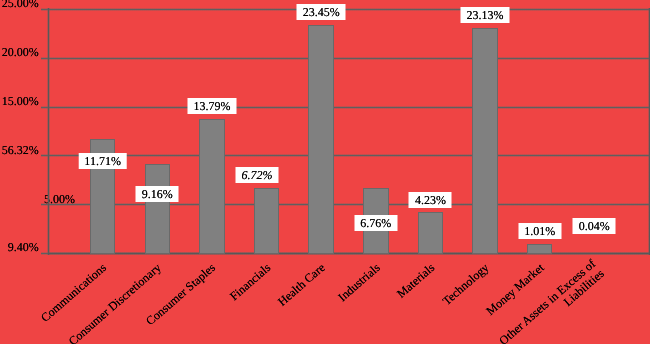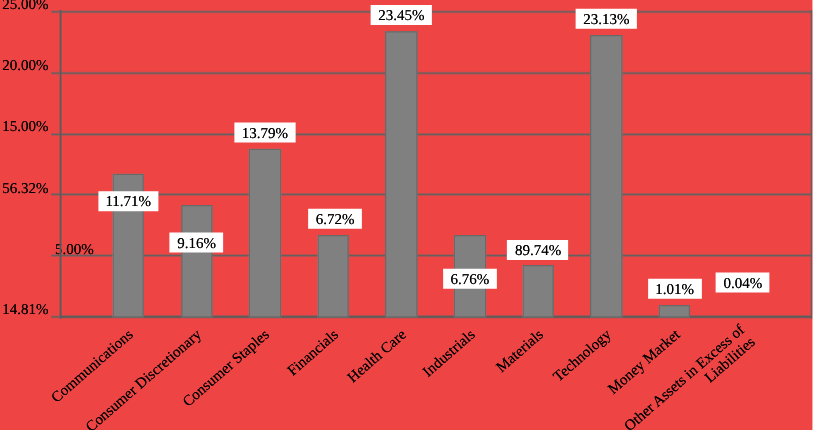--- a/index.html
+++ b/index.html
@@ -72,43 +72,43 @@
   <div class="tick" style="left: 41.2px; top: 105.62px;"></div>
   <div class="tick" style="left: 41.2px; top: 154.48px;"></div>
   <div class="tick" style="left: 41.2px; top: 203.34px;"></div>
   <div class="tick" style="left: 41.2px; top: 252.2px;"></div>
 
   <div class="ylabel" style="right: 611.2px; top: -2.9px;">25.00%</div>
   <div class="ylabel" style="right: 611.2px; top: 45.96px; margin-left: 47px;">20.00%</div>
   <div class="ylabel" style="right: 611.2px; top: 94.82px;">15.00%</div>
   <div class="ylabel" style="right: 611.2px; top: 143.68px;">56.32%</div>
   <div class="ylabel" style="right: 575px; top: 192.54px;">5.00%</div>
-  <div class="ylabel" style="right: 611.2px; top: 241.4px;">14.81%</div>
+  <div class="ylabel" style="right: 611.2px; top: 241.4px;">9.40%</div>
 
   <div class="axis-v" style="left: 46.5px; top: 7.9px; height: 247.3px;"></div>
   <div class="axis-h" style="left: 48px; top: 252.2px; width: 601px;"></div>
   <div class="axis-v" style="left: 647.7px; top: 7.9px; height: 247.3px;"></div>
 
   <div class="bar" style="left: 89.8864px; top: 139.27px; width: 25.5px; height: 114.43px;"></div>
   <div class="bar" style="left: 144.523px; top: 164.188px; width: 25.5px; height: 89.5115px;"></div>
   <div class="bar" style="left: 199.159px; top: 118.944px; width: 25.5px; height: 134.756px;"></div>
   <div class="bar" style="left: 253.795px; top: 188.032px; width: 25.5px; height: 65.6678px;"></div>
   <div class="bar" style="left: 308.432px; top: 24.5466px; width: 25.5px; height: 229.153px;"></div>
   <div class="bar" style="left: 363.068px; top: 187.641px; width: 25.5px; height: 66.0587px;"></div>
   <div class="bar" style="left: 417.705px; top: 212.364px; width: 25.5px; height: 41.3356px;"></div>
   <div class="bar" style="left: 472.341px; top: 27.6736px; width: 25.5px; height: 226.026px;"></div>
   <div class="bar" style="left: 526.977px; top: 243.83px; width: 25.5px; height: 9.86972px;"></div>
 
   <div class="dlabel" style="left: 102.636px; top: 118.57px; margin-top: 34px;">11.71%</div>
   <div class="dlabel" style="left: 157.273px; top: 143.488px; margin-top: 43px;">9.16%</div>
   <div class="dlabel" style="left: 211.909px; top: 98.2441px; font-family: Liberation Serif, serif;">13.79%</div>
-  <div class="dlabel" style="left: 268px; top: 167.332px;">6.72%</div>
+  <div class="dlabel" style="left: 257px; top: 167.332px; font-style: italic;">6.72%</div>
   <div class="dlabel" style="left: 321.182px; top: 3.8466px;">23.45%</div>
   <div class="dlabel" style="left: 375.818px; top: 166.941px; margin-top: 48px;">6.76%</div>
-  <div class="dlabel" style="left: 430.455px; top: 191.664px;">89.74%</div>
+  <div class="dlabel" style="left: 430.455px; top: 191.664px;">4.23%</div>
   <div class="dlabel" style="left: 485.091px; top: 6.97364px;">23.13%</div>
   <div class="dlabel" style="left: 539.727px; top: 223.13px;">1.01%</div>
   <div class="dlabel" style="left: 594.364px; top: 218px;">0.04%</div>
 
   <div class="xlab-wrap" style="left: 109.136px; top: 270.7px;">
     <div class="xlabel" style="transform: rotate(-41deg);">Communications</div>
     </div>
   <div class="xlab-wrap" style="left: 163.773px; top: 270.7px;">
     <div class="xlabel" style="transform: rotate(-41deg);">Consumer Discretionary</div>
     </div>

